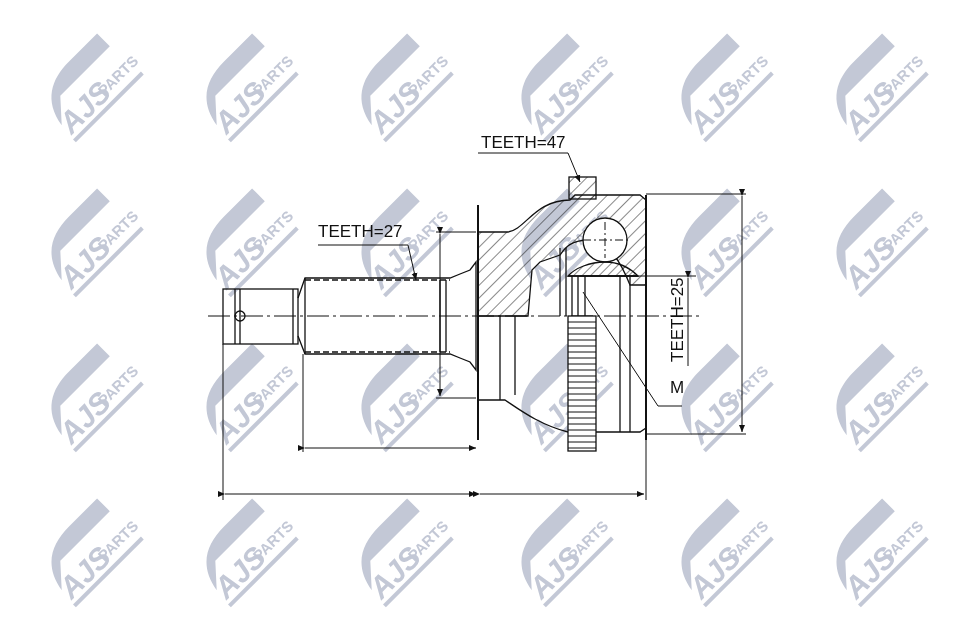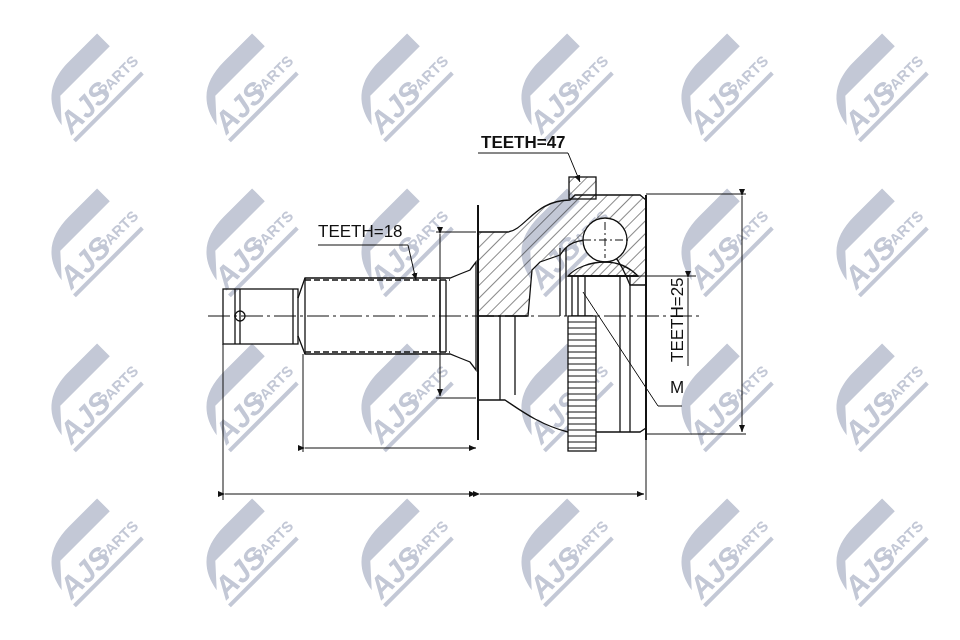--- a/index.html
+++ b/index.html
@@ -313,17 +313,17 @@
 
       <line x1="478" y1="153" x2="568" y2="153" stroke-width="1"></line>
       <line x1="568" y1="153" x2="580" y2="182" stroke-width="1" marker-end="url(#arr)"></line>
       <line x1="318" y1="245" x2="408" y2="245" stroke-width="1"></line>
       <line x1="408" y1="245" x2="416" y2="280" stroke-width="1" marker-end="url(#arr)"></line>
       <line x1="583" y1="292" x2="658" y2="406" stroke-width="1"></line>
       <line x1="658" y1="406" x2="682" y2="406" stroke-width="1"></line>
     </g>
   </svg>
 
-  <div class="lbl" style="left:481px;top:133px;font-weight:bold;">TEETH=47</div>
-  <div class="lbl" style="left:318px;top:222px;">TEETH=18</div>
+  <div class="lbl" style="left:481px;top:133px;">TEETH=47</div>
+  <div class="lbl" style="left:318px;top:222px;">TEETH=27</div>
   <div class="lbl lbl-v" style="left:668px;top:362px;">TEETH=25</div>
   <div class="lbl" style="left:670px;top:378px;">M</div>
 </div>
 
 </body></html>

